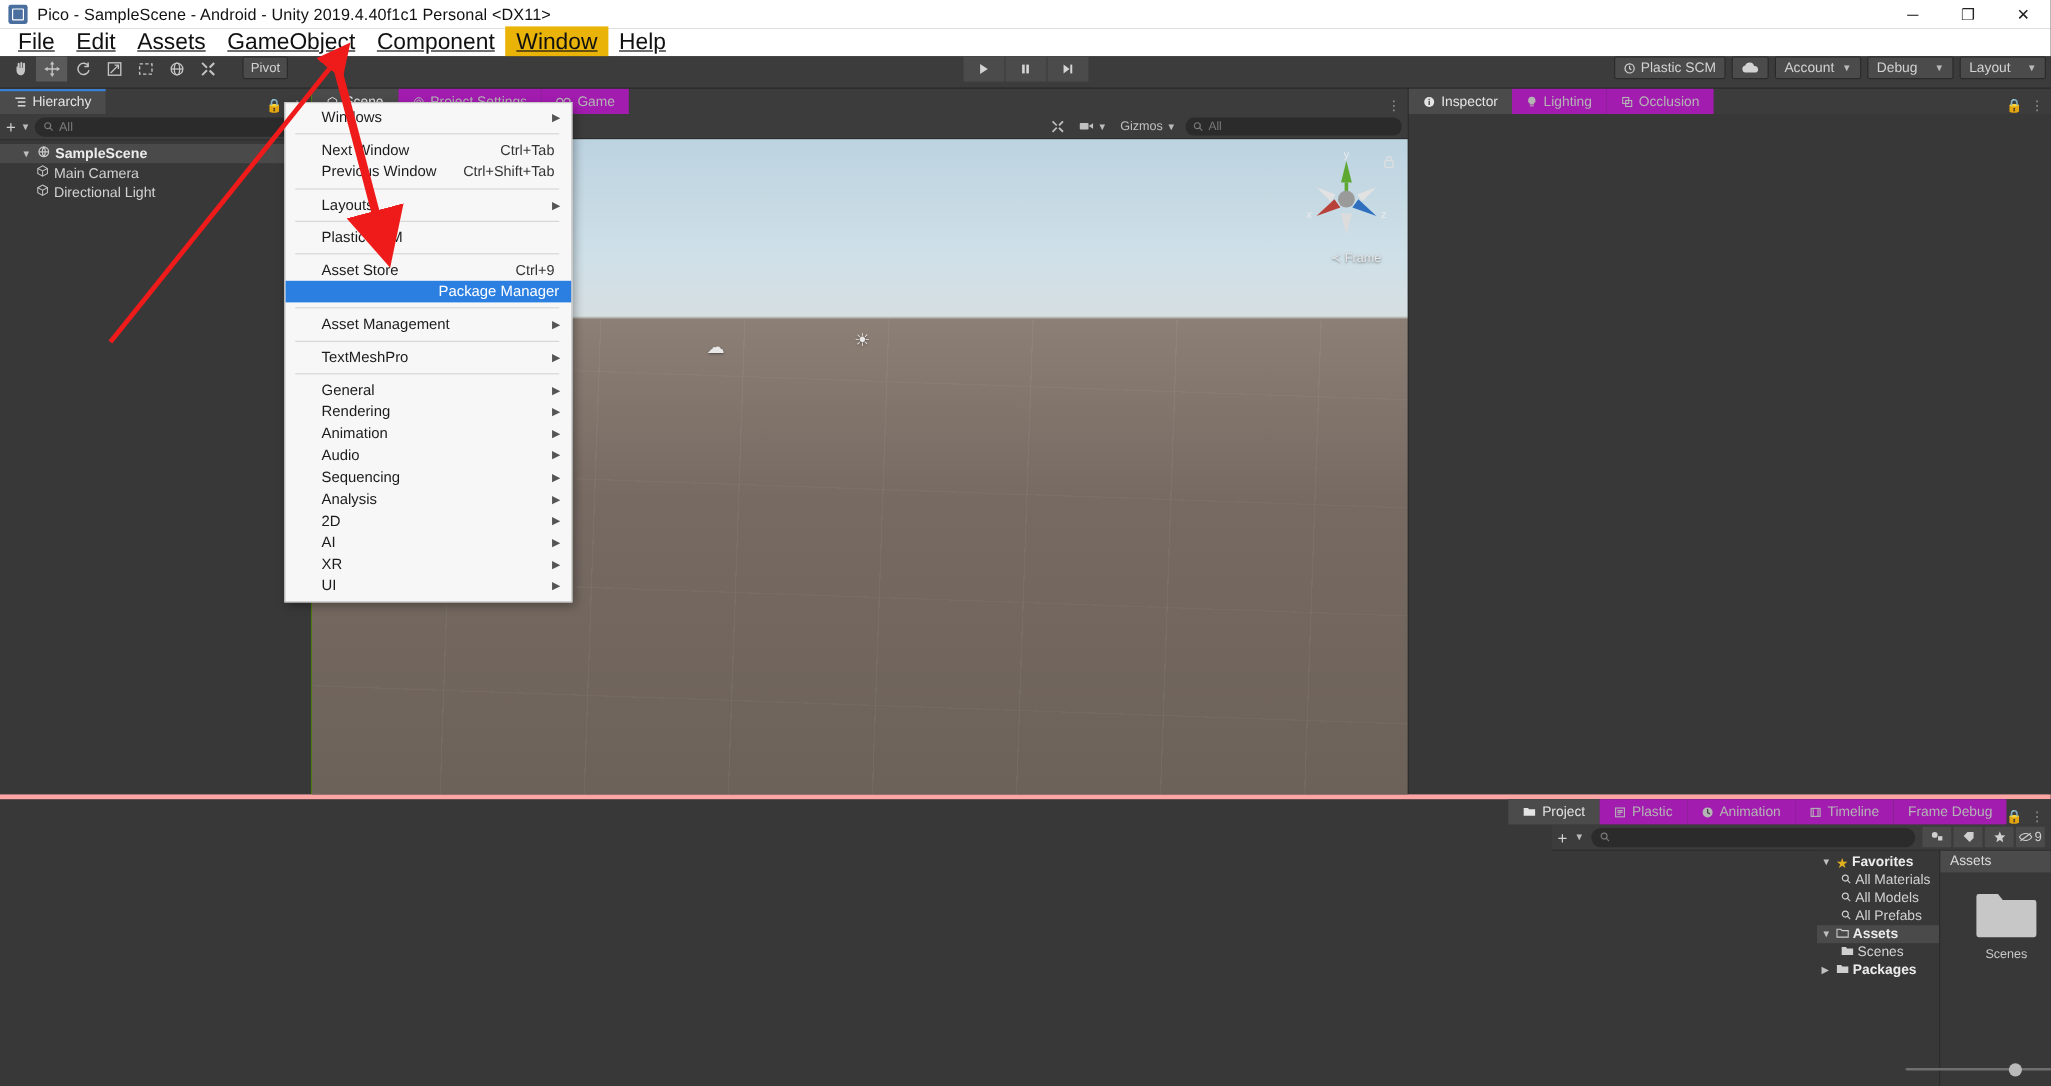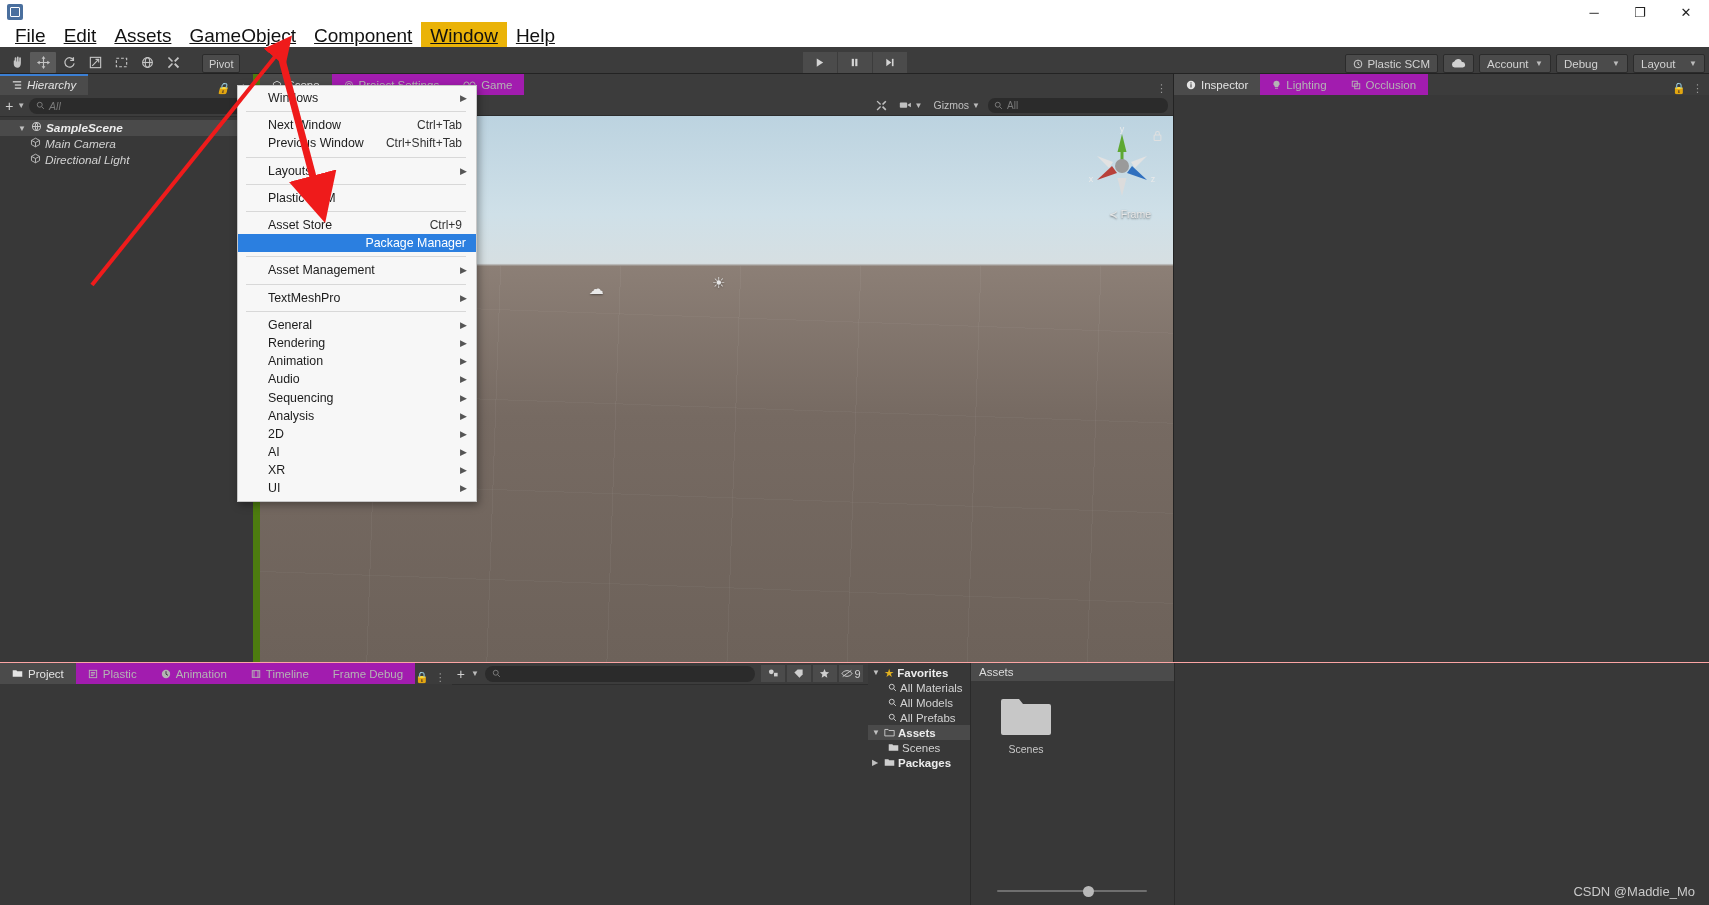--- a/index.html
+++ b/index.html
@@ -22,21 +22,21 @@
   .menubar { height:23px; background:#ffffff; display:flex; align-items:center;
     padding-left:6px; position:relative; }
   .menu-item { padding:3px 9px; font-size:19px; color:#111; white-space:nowrap;text-decoration:underline; }
   .menu-item.active { background:#eab308; }
 
   
   .shell { height:858px; background:#383838; display:flex; flex-direction:column;
     position:relative; }
 
   
-  .toolbar { height:27px; background:#3c3c3c; display:flex; align-items:flex-end;
+  .toolbar { height:27px; background:#3c3c3c; display:flex; align-items:flex-start;
     border-bottom:1px solid #232323; padding:0 4px; }
   .tbtn { width:26px; height:21px; display:flex; align-items:center;
     justify-content:center; color:#c4c4c4; border-radius:1px; }
   .tbtn.on { background:#5a5a5a; }
   .tbtn svg { display:block; }
   .tsep { width:10px; }
   .pivot-grp { display:flex; align-items:center; background:#4b4b4b;
     border:1px solid #2b2b2b; border-radius:2px; height:19px; margin-left:6px; }
   .pivot-grp span { font-size:11px; color:#d2d2d2; padding:0 6px; }
   .playctl { margin-left:auto; margin-right:auto; display:flex; gap:1px;
@@ -59,21 +59,21 @@
     position:relative; }
   .tab { height:21px; display:flex; align-items:center; gap:5px; padding:0 12px;
     font-size:11.5px; color:#b4b4b4; background:#a21caf; white-space:nowrap; }
   .tab.sel { background:#4b4b4b; color:#e4e4e4; }
   .tab.sel.accent { box-shadow:inset 0 2px 0 #3b7fd4; }
   .tab-ico { display:inline-flex; }
   .tabbar-right { margin-left:auto; display:flex; align-items:center; gap:6px;
     padding-right:6px; color:#9b9b9b; font-size:11px; }
 
   
-  .hier { width:260px; border-right:7px solid #4d7c0f;font-style:italic; }
+  .hier { width:260px; border-right:1px solid #4d7c0f; }
   .hier-tools { height:22px; background:#3c3c3c; display:flex; align-items:center;
     gap:4px; padding:0 5px; border-bottom:1px solid #2d2d2d; }
   .plus { color:#d0d0d0; font-size:14px; line-height:1; }
   .hsearch { flex:1; height:16px; background:#2b2b2b; border-radius:8px;
     display:flex; align-items:center; padding:0 7px; gap:4px; color:#7a7a7a;
     font-size:10.5px; }
   .hier-body { flex:1; background:#383838; font-size:11.8px; color:#d2d2d2;
     padding-top:3px; }
   .hrow { height:16px; display:flex; align-items:center; gap:4px; padding-left:18px; }
   .hrow.selrow { background:#4a4a4a; }
@@ -110,22 +110,22 @@
     width:150px; height:12px; display:flex; align-items:center; }
   .zs-track { flex:1; height:2px; background:#6f6f6f; border-radius:1px; }
   .zs-knob { width:11px; height:11px; border-radius:50%; background:#b9b9b9;
     position:absolute; left:57%; }
 
   
   .insp { width:535px; display:flex; flex-direction:column; }
   .insp-body { flex:1; background:#383838; }
 
   
-  .bottom { height:243px; display:flex; flex-direction:row;
-    border-top:1px solid #fca5a5; }
+  .bottom { height:243px; display:flex; flex-direction:column;
+    border-top:4px solid #fca5a5;align-items:flex-end; }
   .proj-tools { height:22px; background:#3c3c3c; display:flex; align-items:center;
     padding:0 5px; gap:6px; border-bottom:1px solid #2d2d2d; }
   .psearch { width:270px; height:16px; background:#2b2b2b; border-radius:8px;
     display:flex; align-items:center; padding:0 7px; gap:4px; color:#7a7a7a;
     font-size:10.5px; margin-left:auto; }
   .pfilters { display:flex; align-items:center; gap:2px; }
   .pfbtn { width:24px; height:17px; background:#4b4b4b; display:flex;
     align-items:center; justify-content:center; color:#cfcfcf; font-size:11px; }
   .proj-main { flex:1; display:flex; min-height:0; }
   .proj-tree { width:103px; background:#383838; border-right:1px solid #2a2a2a;
@@ -159,20 +159,21 @@
 
   
   .annot { position:absolute; left:0; top:0; width:1709px; height:905px;
     pointer-events:none; z-index:60; }
 </style>
 </head>
 <body>
 
 <div class="titlebar">
   <div class="tb-icon"></div>
+  <div class="tb-title">Pico - SampleScene - Android - Unity 2019.4.40f1c1 Personal &lt;DX11&gt;</div>
   <div class="tb-ctrls">
     <div class="tb-btn">─</div>
     <div class="tb-btn">❐</div>
     <div class="tb-btn close">✕</div>
   </div>
 </div>
 
 <div class="menubar">
   <div class="menu-item">File</div>
   <div class="menu-item">Edit</div>
@@ -662,23 +663,20 @@
             </div>
             <div class="asset-lbl">Scenes</div>
           </div>
           <div class="zoomslider" style="bottom:8px;">
             <div class="zs-track"></div>
             <div class="zs-knob"></div>
           </div>
         </div>
       </div>
 
-      <div class="proj-right">
-        <div class="watermark">CSDN @Maddie_Mo</div>
-      </div>
     </div>
   </div>
 
   <div class="dropdown">
     <div class="mrow">
       <span>Windows</span>
       <span class="arrow">▶</span>
     </div>
     <div class="msep"></div>
     <div class="mrow">

